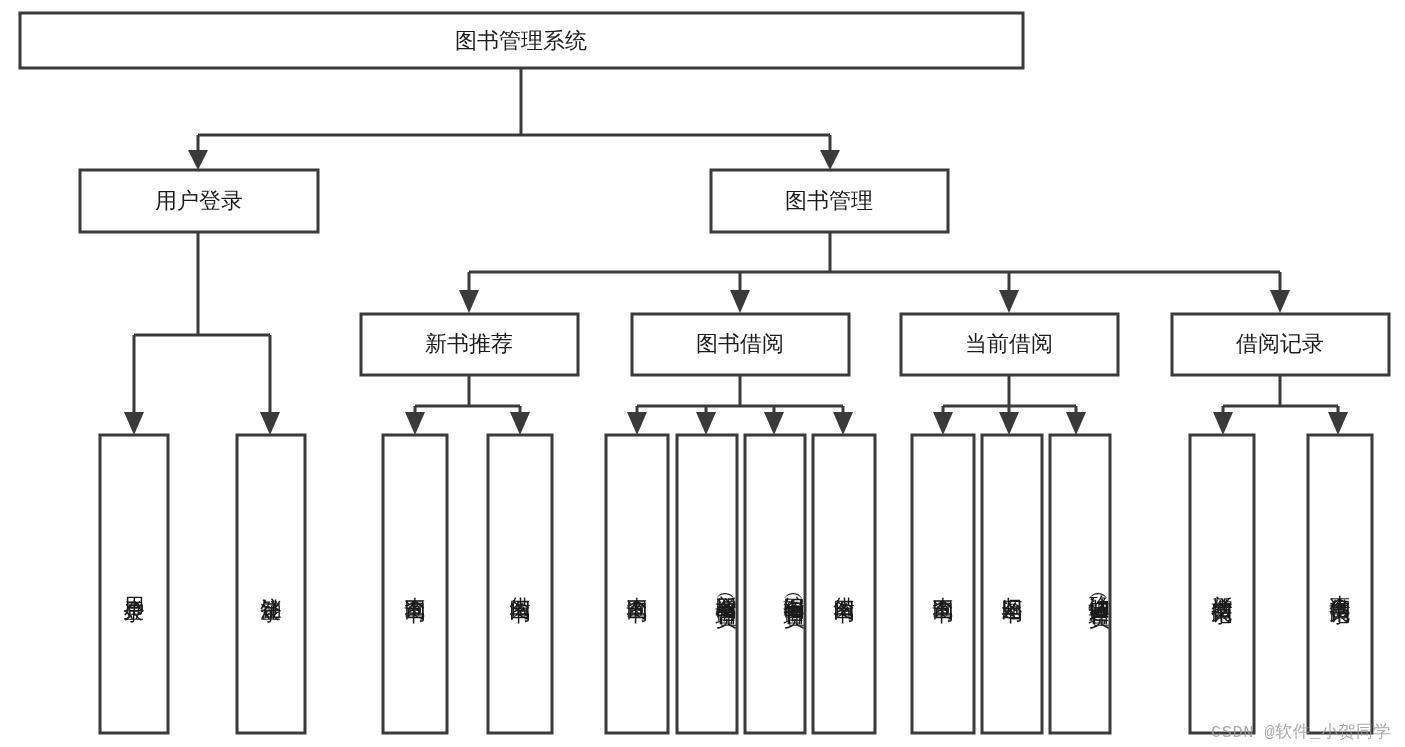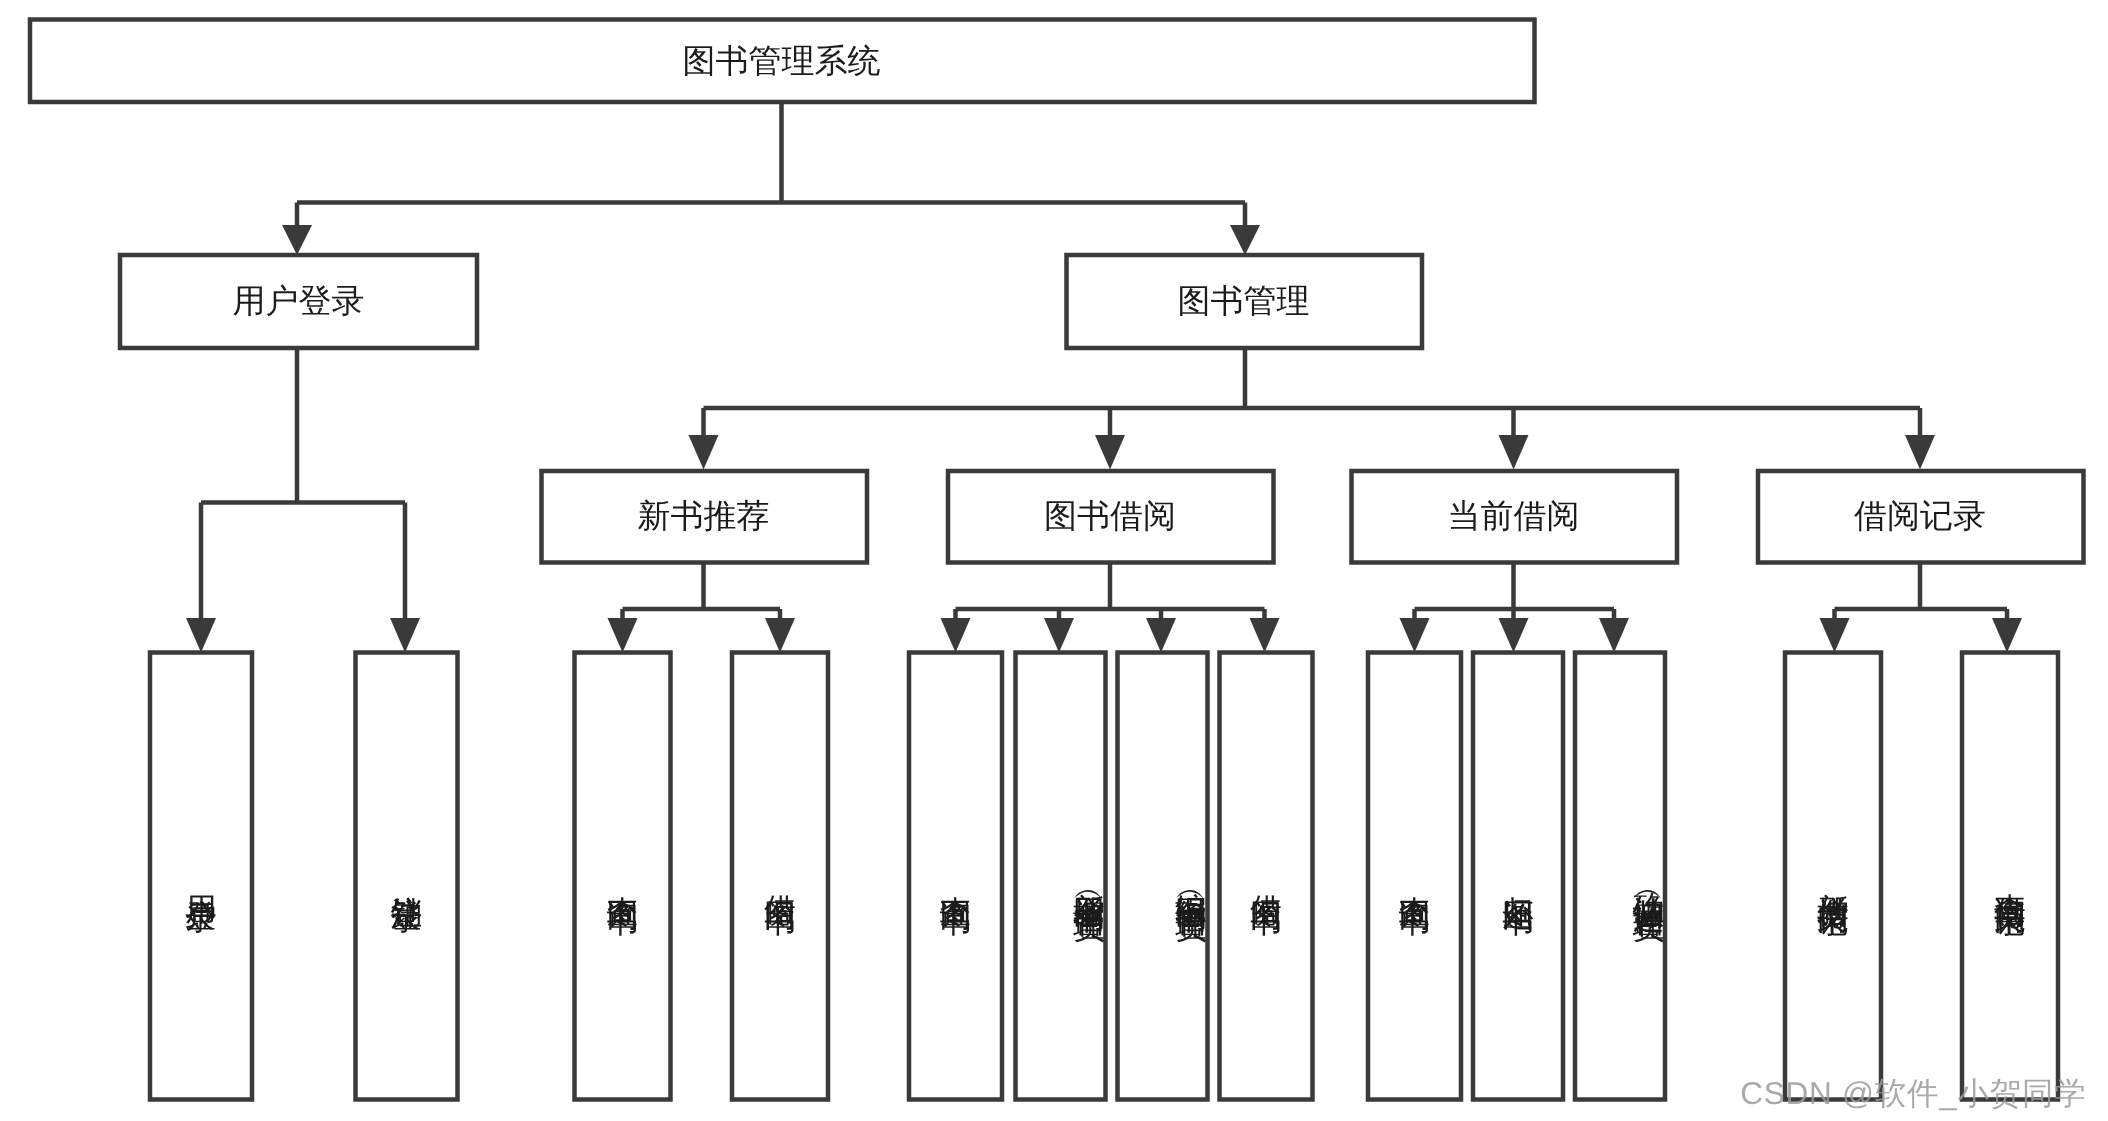--- a/index.html
+++ b/index.html
@@ -63,22 +63,22 @@
     line-height: 1.05;
     letter-spacing: 2px;
     color: #1b1b1b;
     white-space: nowrap;
     pointer-events: none;
   }
   .watermark {
     position: absolute;
     right: 14px;
     bottom: 4px;
-    font-family: Liberation Sans, sans-serif;
-    font-size: 21px;
+    font-family: Liberation Mono, monospace;
+    font-size: 17px;
     color: #9b9b9b;
     letter-spacing: 0.5px;
     opacity: 0.85;
   }
 </style>
 </head>
 <body>
 
 <div id="diagram-root">
 

